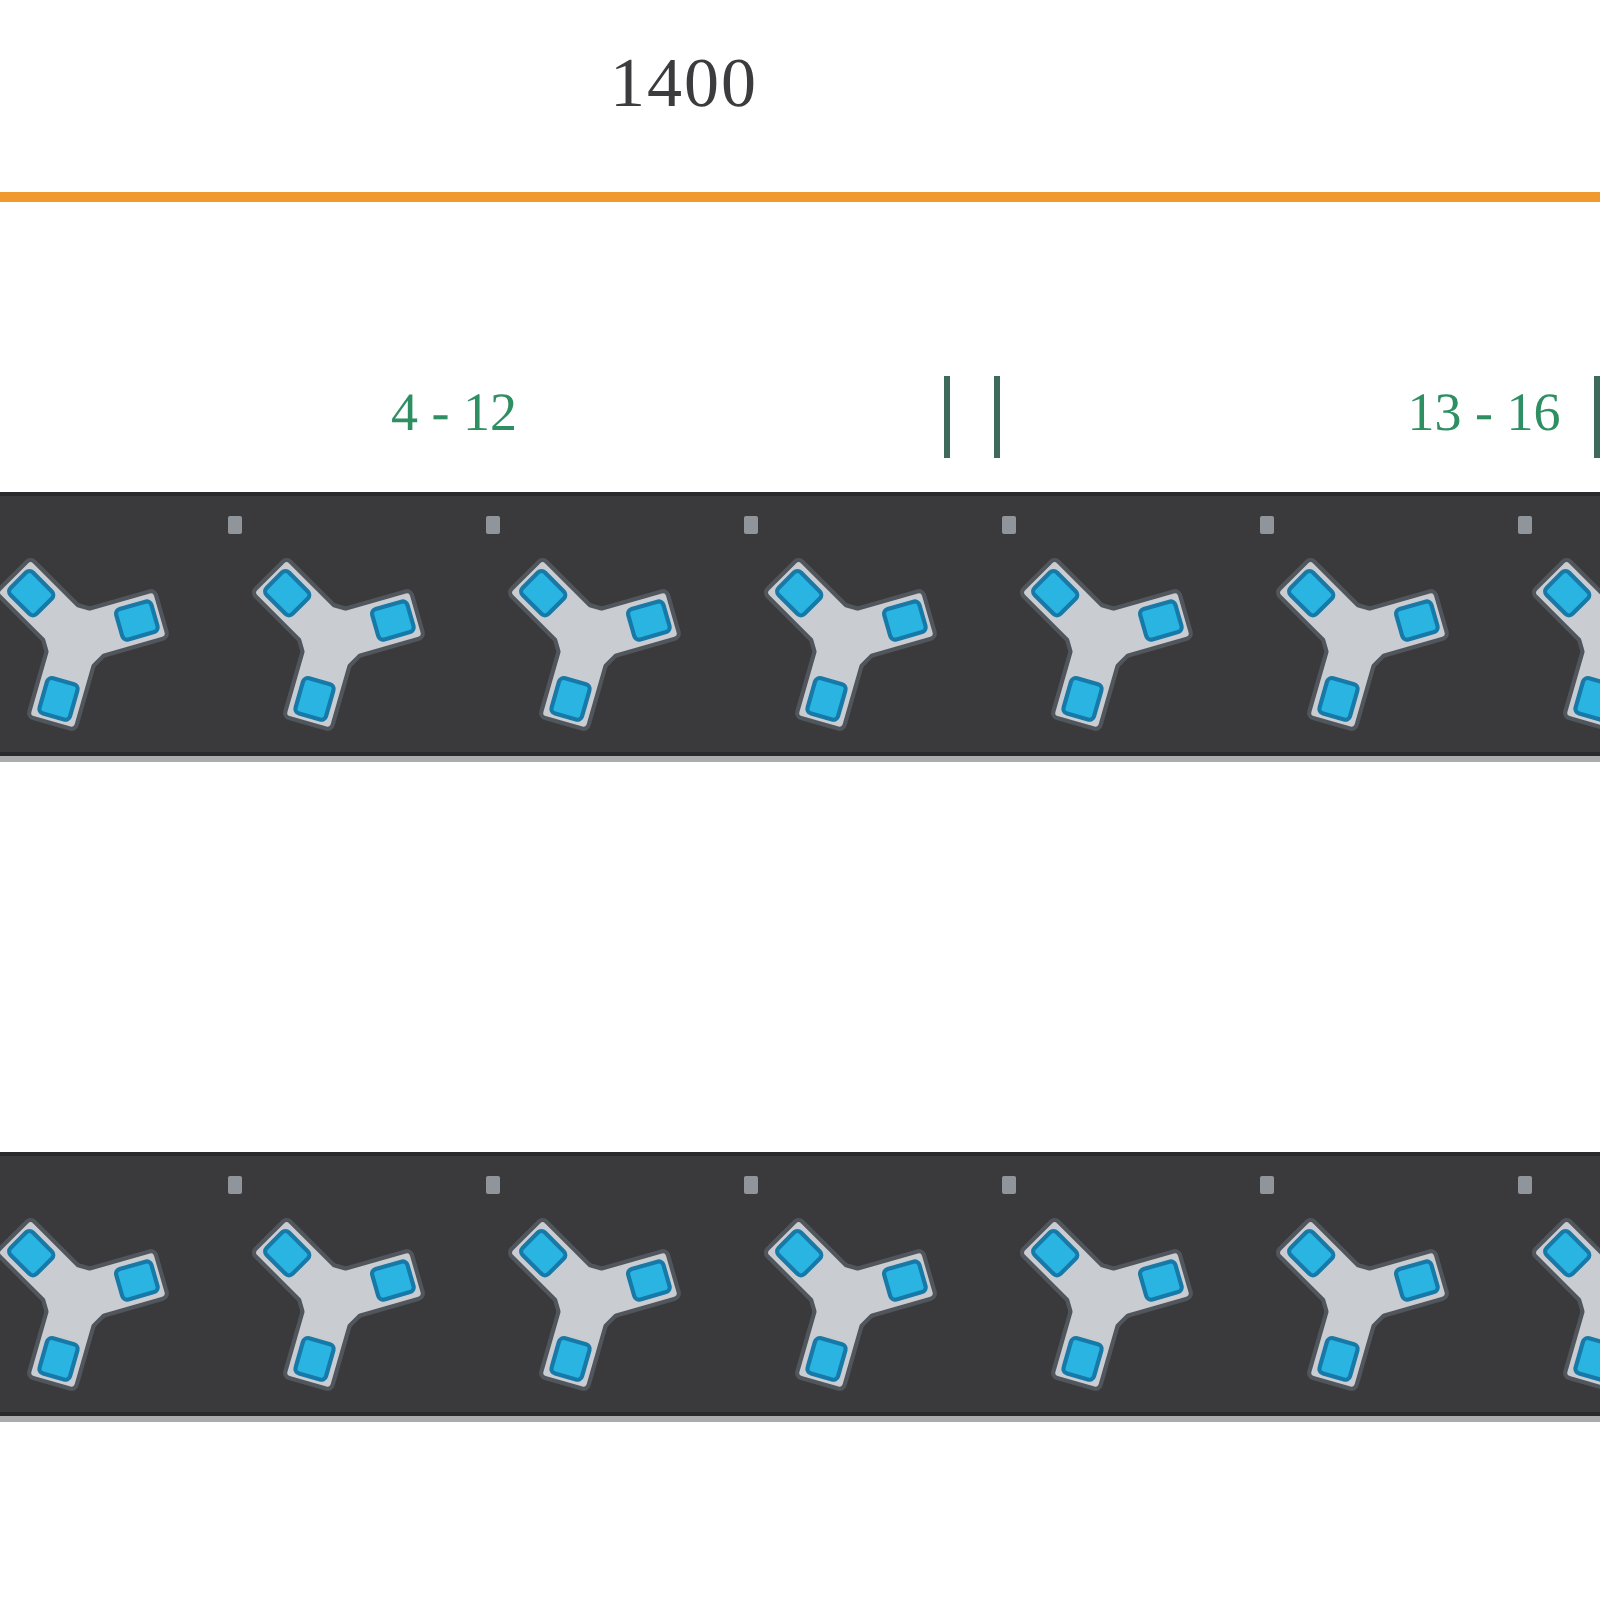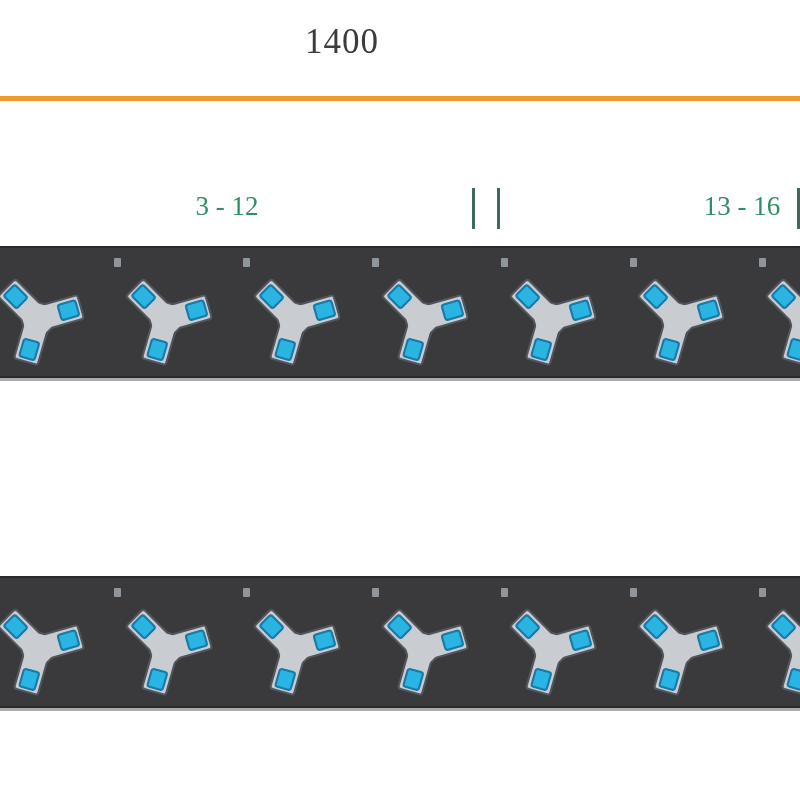--- a/index.html
+++ b/index.html
@@ -40,21 +40,21 @@
 </style>
 </head>
 <body>
 
 <div class="canvas">
 
   <div class="dim-label">1400</div>
 
   <div class="ruler-line"></div>
 
-  <div class="range-label left">3 - 12</div>
+  <div class="range-label left">4 - 12</div>
 
   <div class="divider-bar b1"></div>
   <div class="divider-bar b2"></div>
 
   <div class="range-label right">13 - 16</div>
 
   <div class="divider-bar b3"></div>
 
   <div class="panel top">
       <div class="port-mark" style="left: 114px;"></div>

